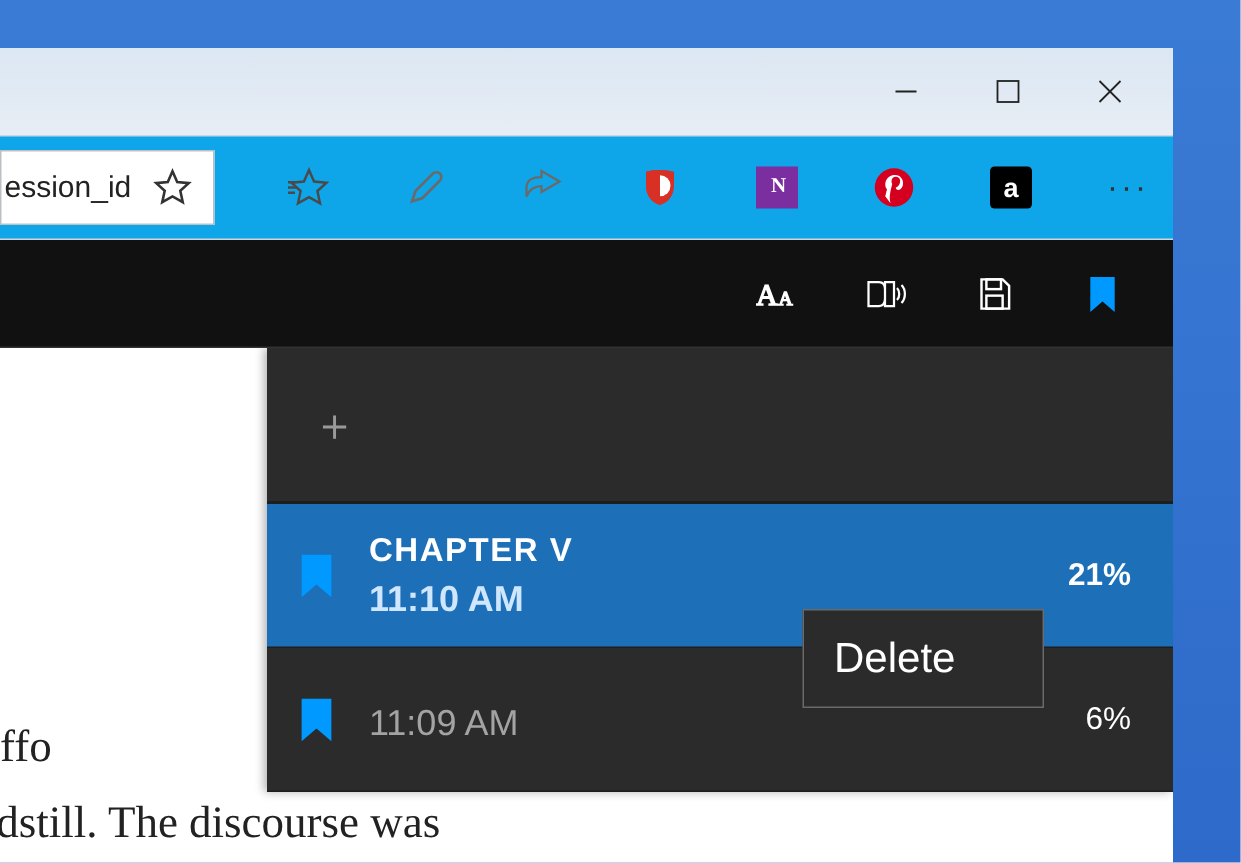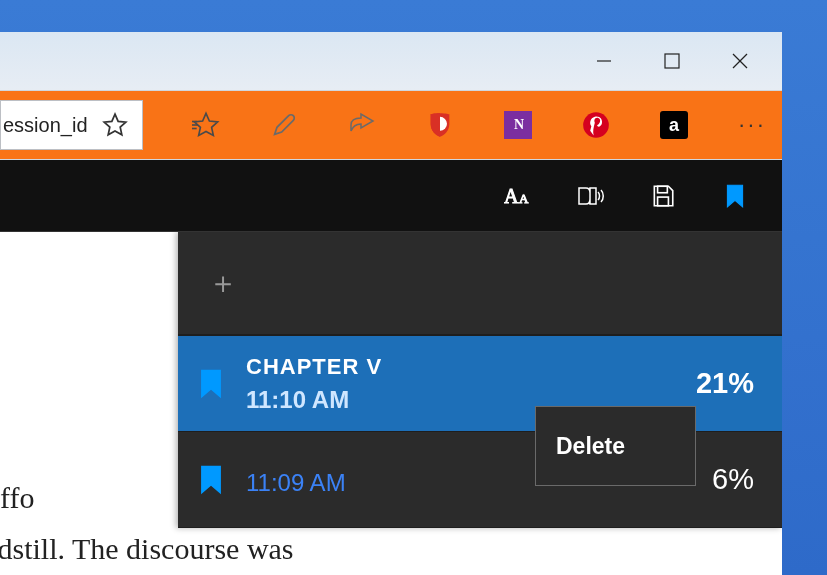--- a/index.html
+++ b/index.html
@@ -37,21 +37,21 @@
     justify-content: center;
     color: #222;
     font-size: 16px;
     cursor: pointer;
   }
   .titlebar .btn svg { stroke: #222; stroke-width: 1.2; fill: none; }
 
   
   .toolbar {
     height: 70px;
-    background: #f97316;
+    background: #0ea5e9;
     display: flex;
     align-items: center;
     border-top: 1px solid #d0d6dd;
     border-bottom: 1px solid #d0d6dd;
     position: relative;
   }
   .address-wrap {
     width: 143px;
     height: 50px;
     border: 1px solid #bcbfc4;
@@ -166,40 +166,39 @@
     padding-right: 28px;
     cursor: pointer;
     border-bottom: 1px solid #1e1e1e;
     position: relative;
   }
   .bm-item.selected { background: #1d6fb8; font-weight: bold; }
   .bm-item .bm-icon { width: 34px; height: 34px; margin-right: 18px;}
   .bm-item .bm-text { flex: 1; }
   .bm-item .bm-title { color: #fff; font-size: 22px; letter-spacing: 1px; }
   .bm-item .bm-time { color: #cfe6ff; font-size: 24px; margin-top: 6px; }
-  .bm-item:not(.selected) .bm-time { color: #3b82f6; }
-  .bm-item .bm-pct { color: #fff; font-size: 29px; }
+  .bm-item:not(.selected) .bm-time { color: #a3a3a3; }
+  .bm-item .bm-pct { color: #fff; font-size: 21px; }
 
   
   .ctx {
     position: absolute;
     left: 357px;
     top: 174px;
     width: 161px;
-    height: 80px;
+    height: 66px;
     background: #2b2b2b;
     border: 1px solid #6a6a6a;
     display: flex;
     align-items: center;
     padding-left: 20px;
     color: #fff;
-    font-size: 23px;
+    font-size: 28px;
     cursor: pointer;
     z-index: 10;
-    font-weight: bold;
   }
 </style>
 </head>
 <body>
 
 <div class="window">
 
   <div class="titlebar">
     <div class="btn">
       <svg width="18" height="18">

